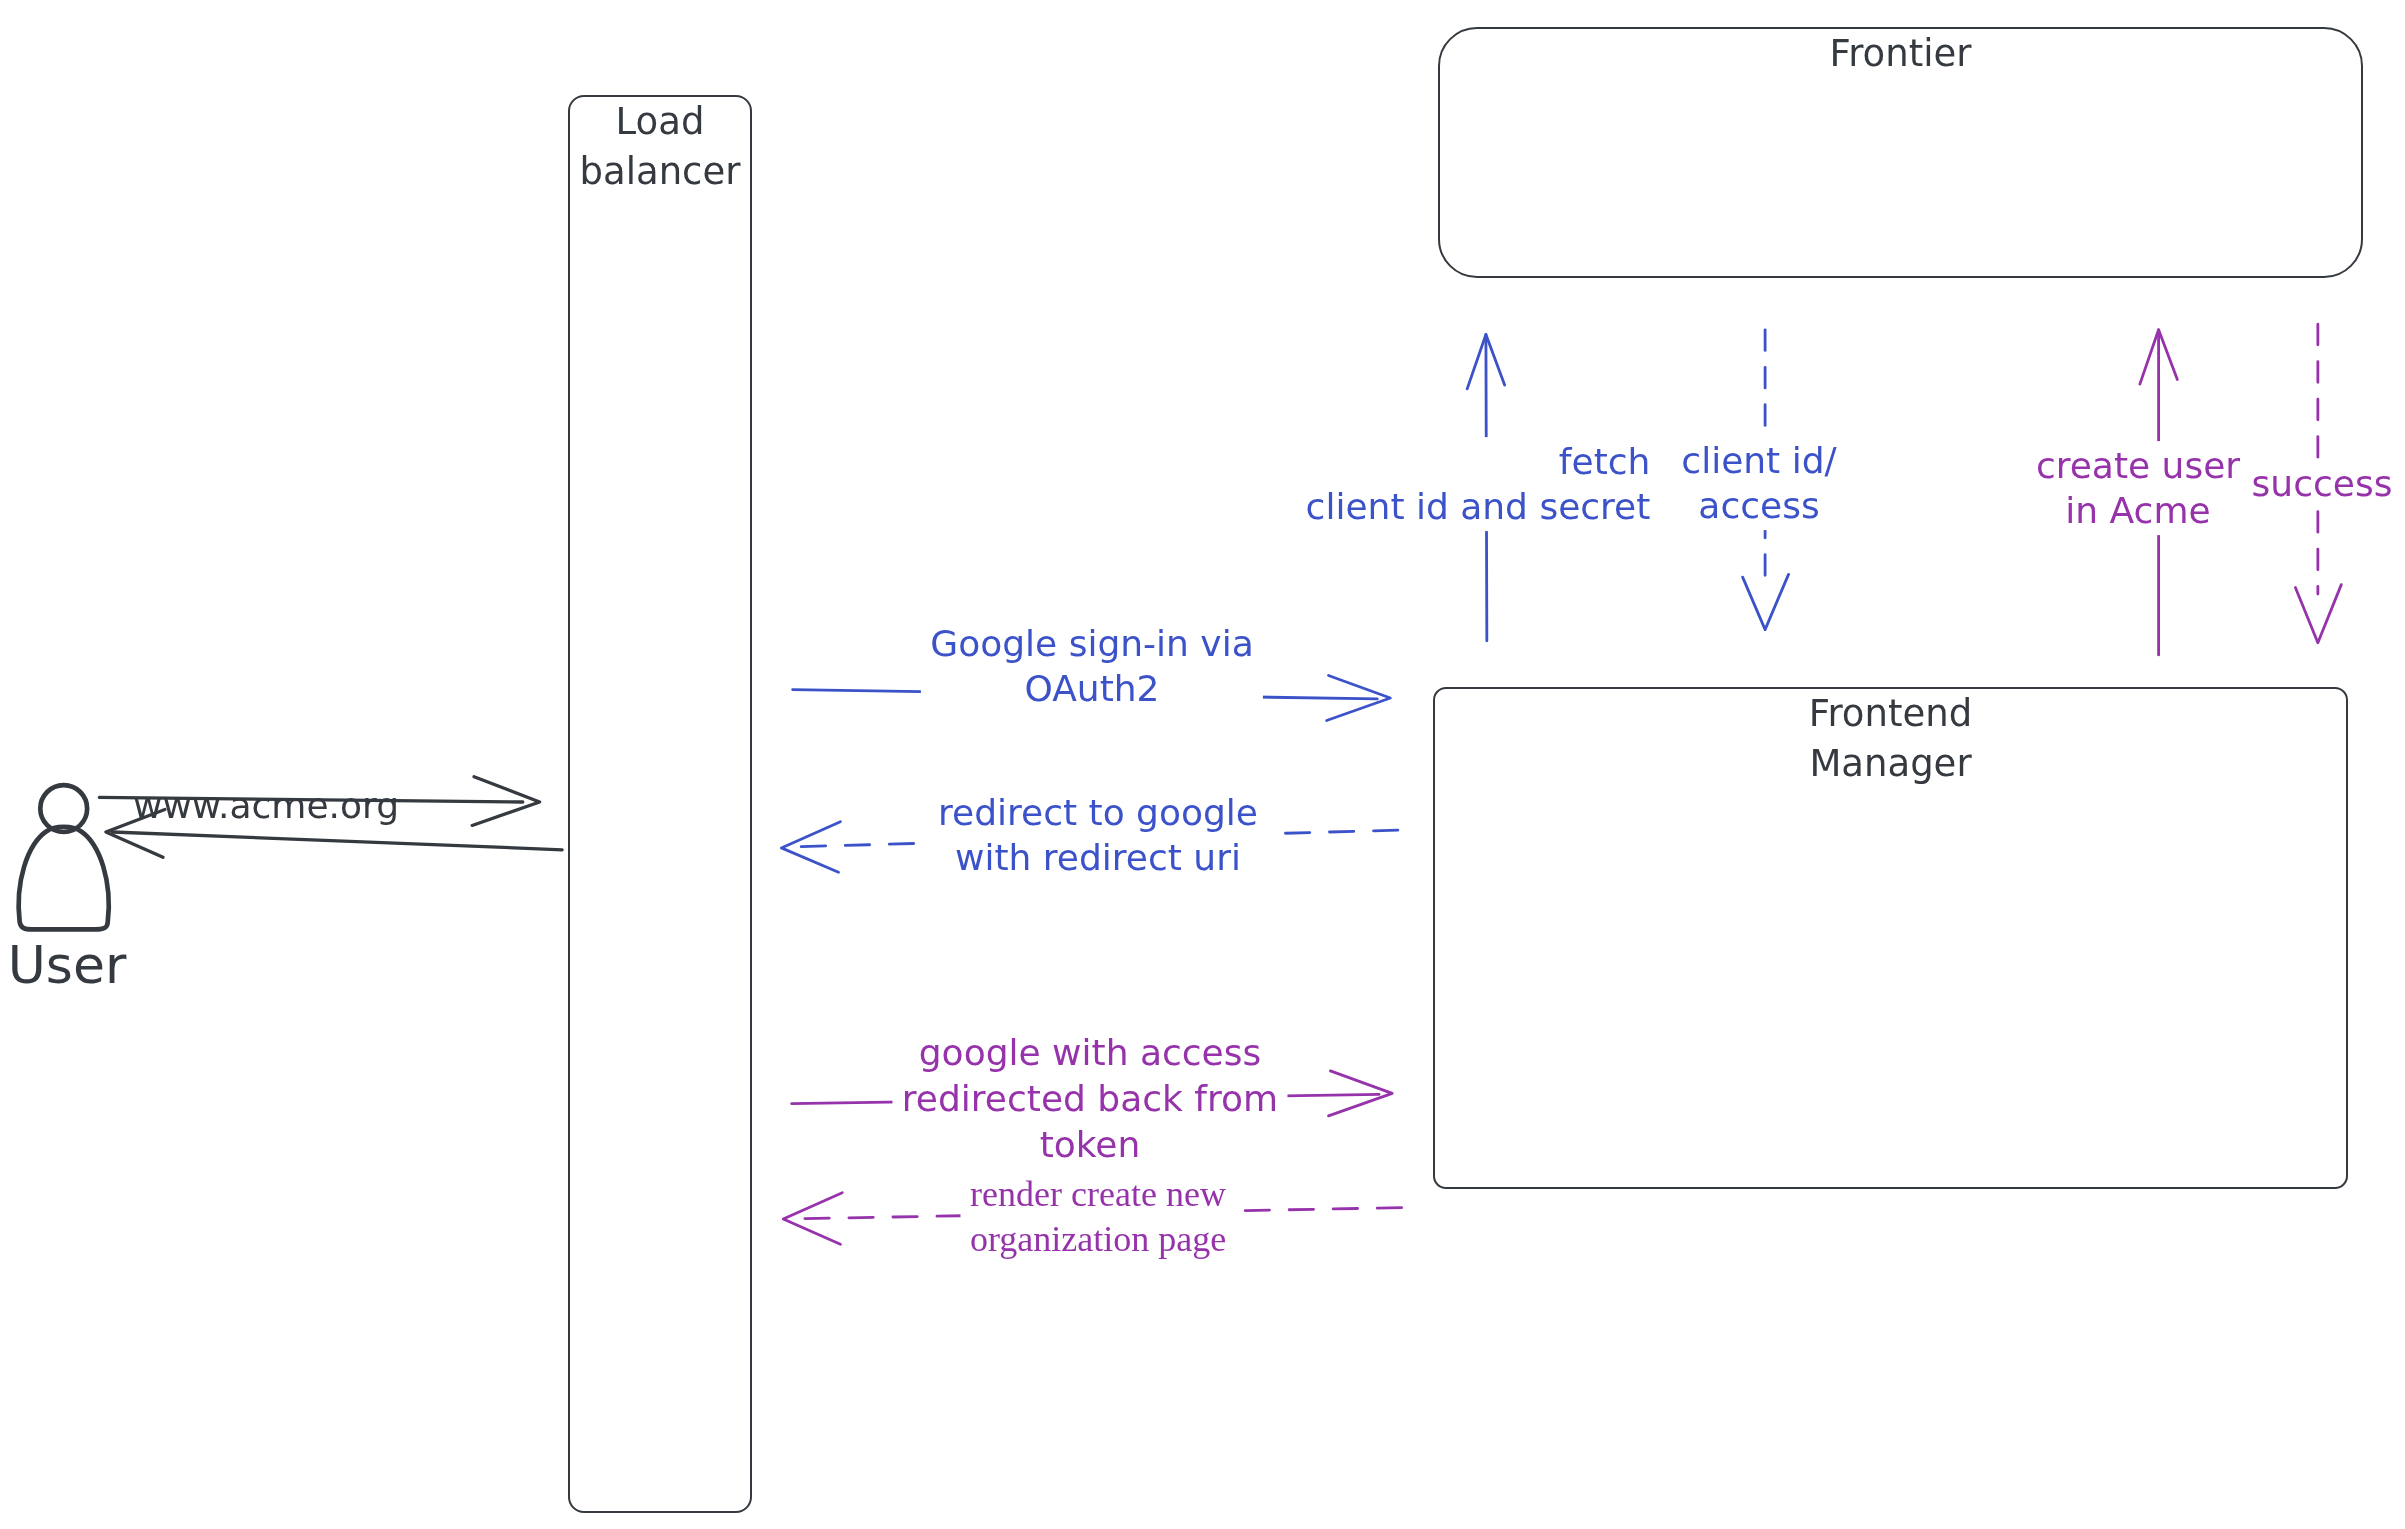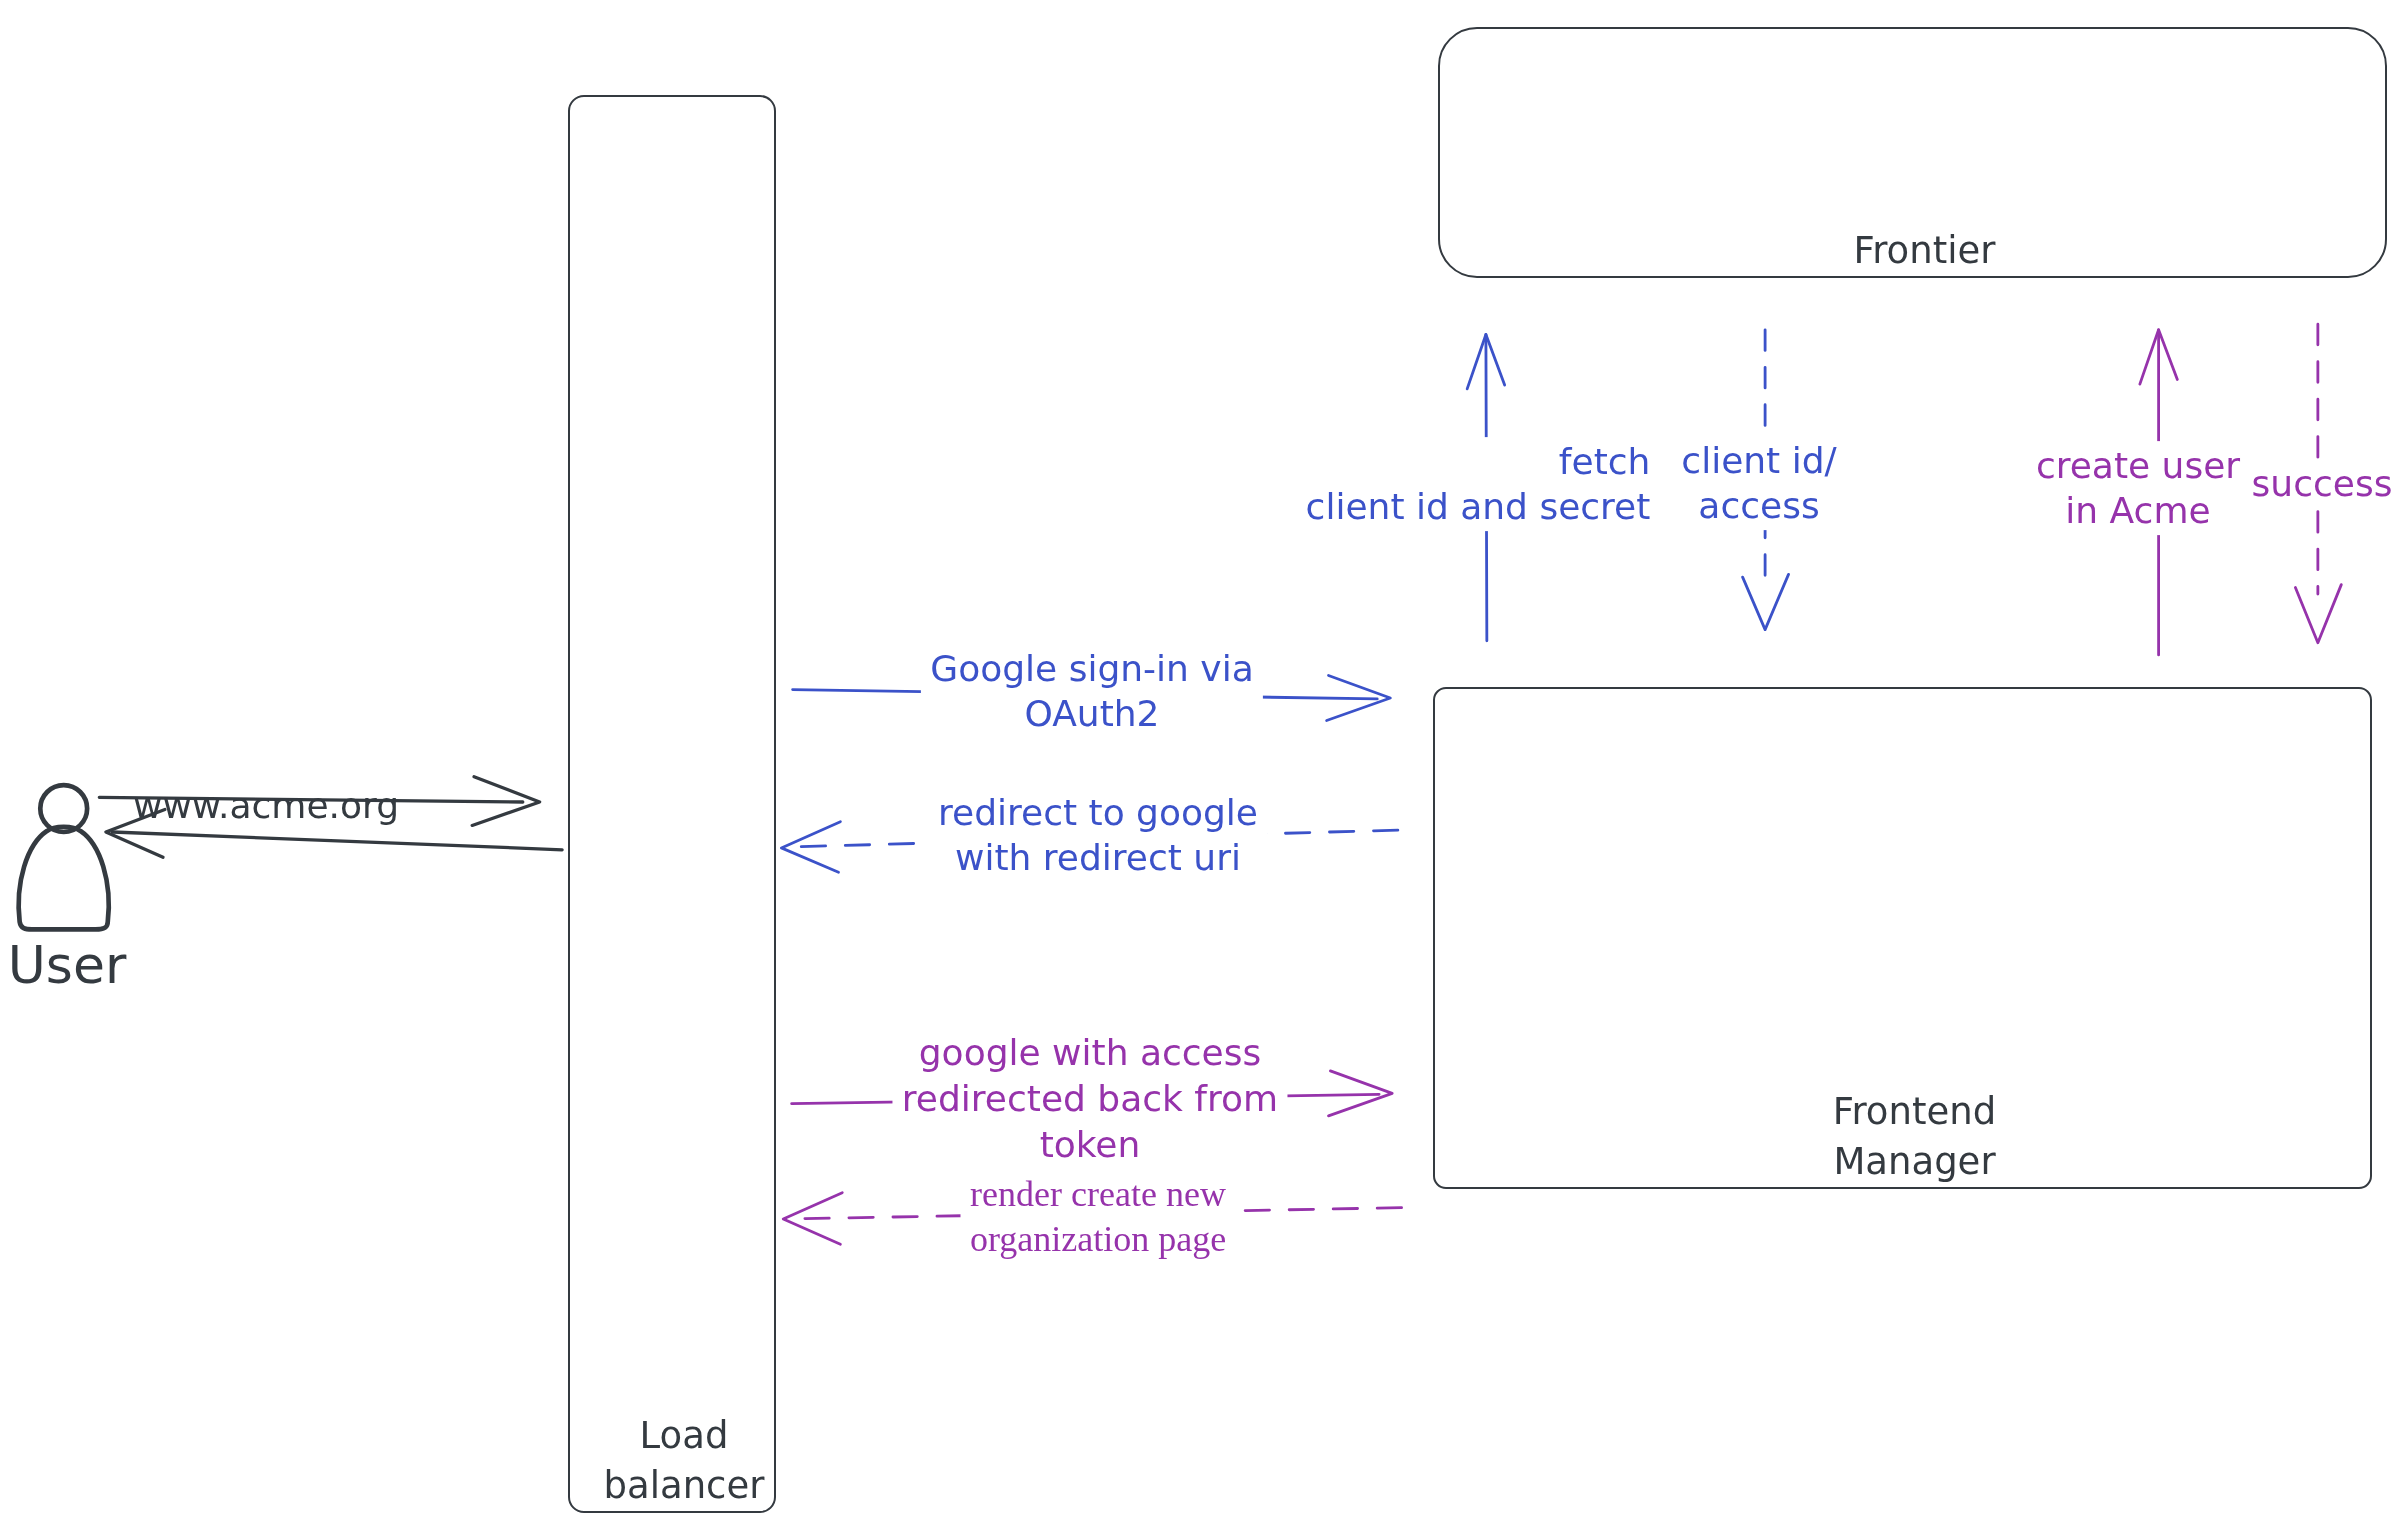--- a/index.html
+++ b/index.html
@@ -9,22 +9,22 @@
   .canvas{
     position:relative; width:2405px; height:1530px; background:#fff; overflow:hidden;
     font-family:"DejaVu Sans", sans-serif; color:var(--ink);
   }
   svg.layer{position:absolute; left:0; top:0;}
   svg.layer path, svg.layer circle{fill:none; stroke-linecap:round; stroke-linejoin:round;}
   .s-ink{stroke:var(--ink);} .s-blue{stroke:var(--blue);} .s-purple{stroke:var(--purple);} .w-arrow{stroke-width:3px;} .w-ink-arrow{stroke-width:3.5px;} .w-figure{stroke-width:5px;}
   .dash-h{stroke-dasharray:26 21;} .dash-v{stroke-dasharray:22 18;}
   .node{
     position:absolute; border:2.8px solid var(--ink); background:transparent;
-    display:flex; flex-direction:column; align-items:center; justify-content:flex-end;
-    text-align:center; font-size:37px; line-height:50px; color:var(--ink);padding-left:24px;
+    display:flex; flex-direction:column; align-items:center; justify-content:flex-start;
+    text-align:center; font-size:37px; line-height:50px; color:var(--ink);
   }
   .node-lb{left:568px; top:95px; width:180px; height:1414px; border-radius:16px;}
   .node-frontier{left:1438px; top:27px; width:921px; height:247px; border-radius:39px;}
   .node-fm{left:1433px; top:687px; width:911px; height:498px; border-radius:13px;}
   .alabel{
     position:absolute; transform:translate(-50%,-50%); text-align:center;
     font-size:36px; line-height:45px; white-space:nowrap;
     background:var(--label_bg); padding:1.9px 9.4px;
   }
   .alabel.nobg{background:transparent; padding:0;margin-top:13px;}
@@ -90,21 +90,21 @@
 
   <div class="node node-fm">
     <span>Frontend</span>
     <span>Manager</span>
   </div>
 
   <div class="alabel nobg c-ink user-label" style="left:67px; top:952px;">User</div>
 
   <div class="alabel nobg c-ink" style="left:266px; top:792px;">www.acme.org</div>
 
-  <div class="alabel c-blue" style="left:1092px; top:691px;">
+  <div class="alabel c-blue" style="left:1092px; top:666px;">
     <span style="display:block">Google sign-in via</span>
     <span style="display:block">OAuth2</span>
   </div>
 
   <div class="alabel c-blue" style="left:1098px; top:835px;">
     <span style="display:block">redirect to google</span>
     <span style="display:block">with redirect uri</span>
   </div>
 
   <div class="alabel c-purple lh49" style="left:1090px; top:1099px;">

